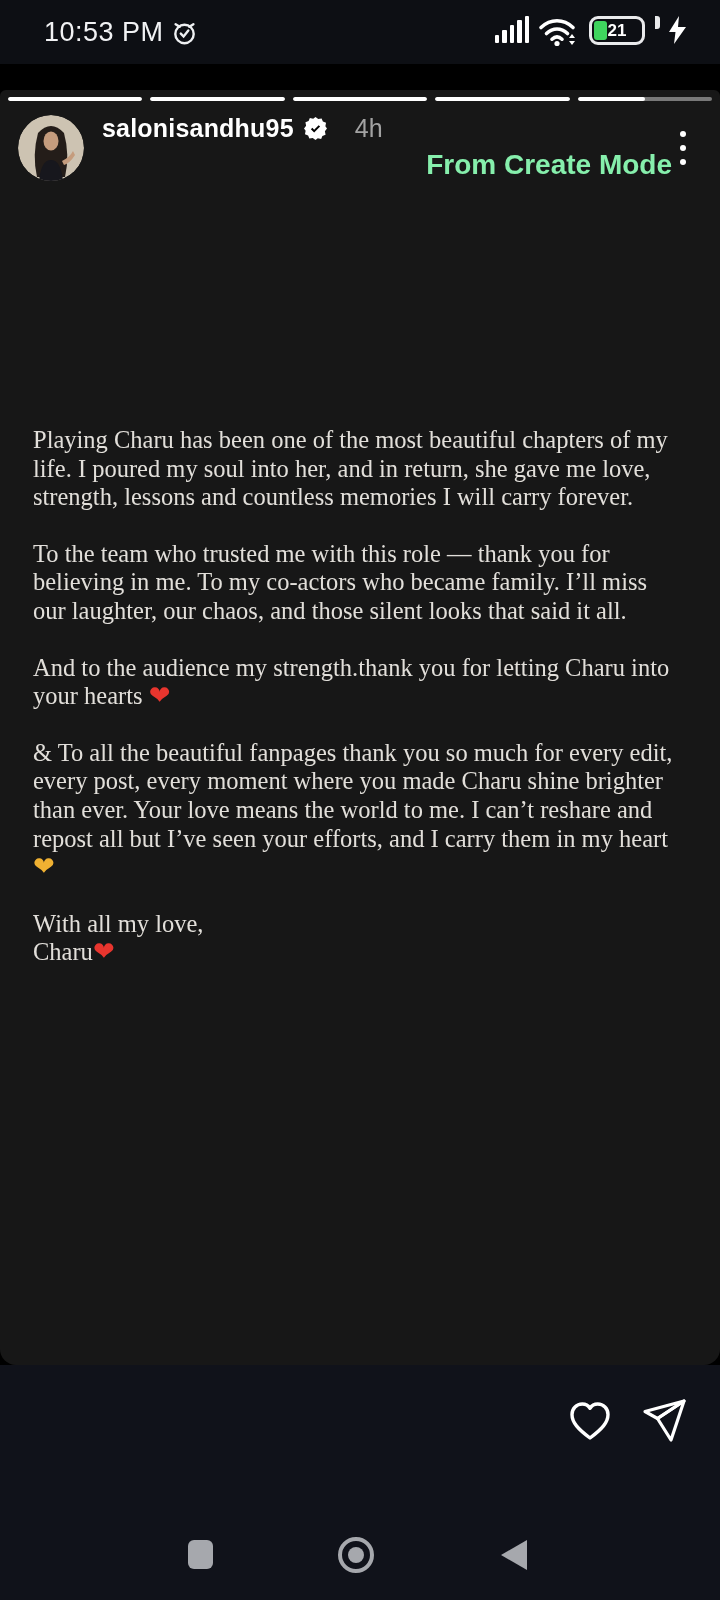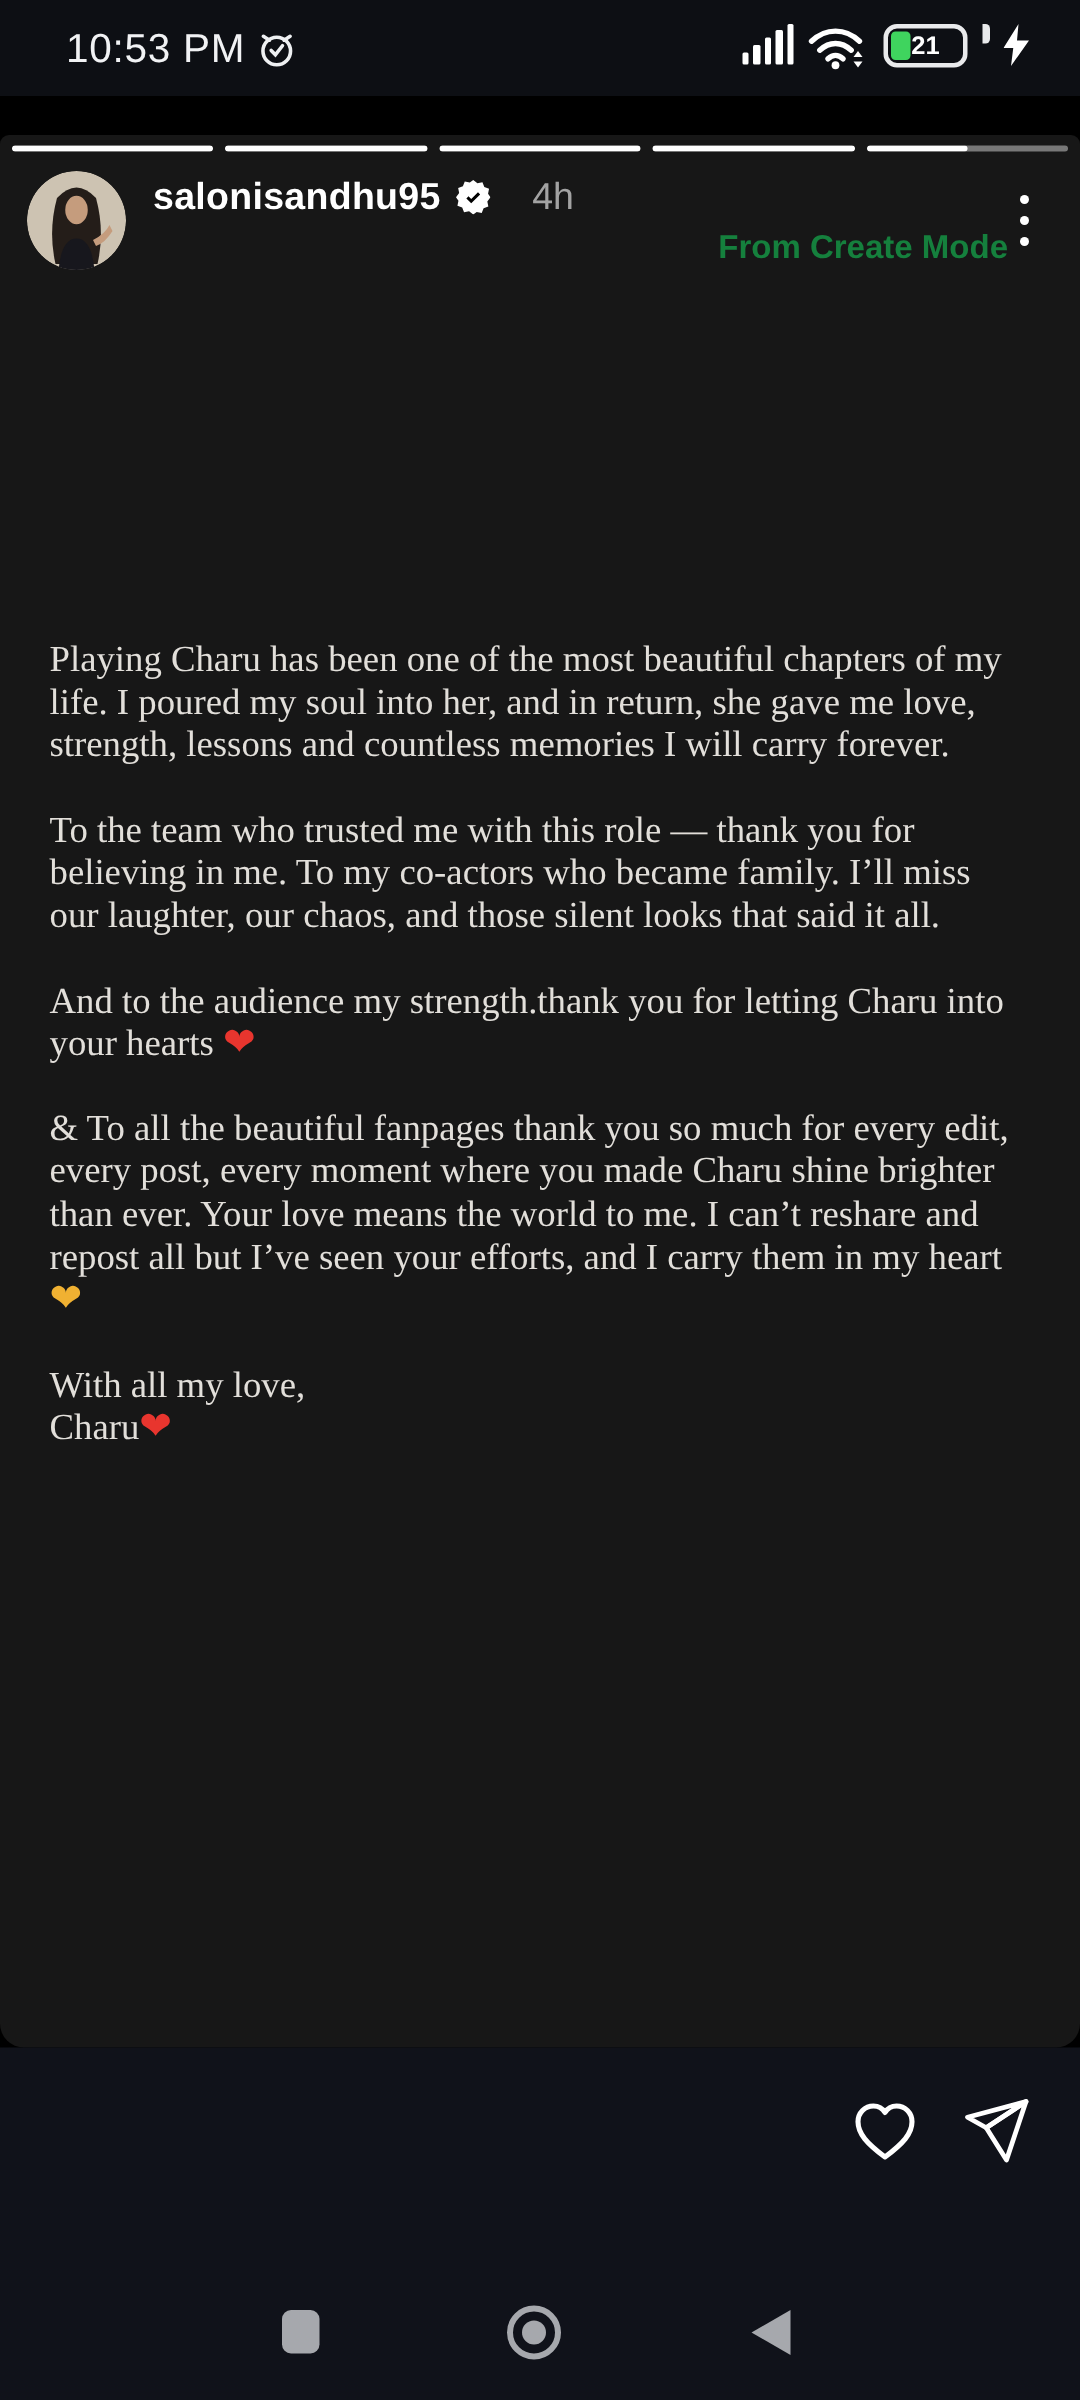--- a/index.html
+++ b/index.html
@@ -43,21 +43,21 @@
 
   .story-header {
     position:absolute; top:24px; left:18px; right:26px;
     display:flex; align-items:center;text-align:right;
   }
   .avatar { width:66px; height:66px; border-radius:50%; overflow:hidden; flex:0 0 66px; }
   .hdr-text { margin-left:18px; flex:1; }
   .hdr-row1 { display:flex; align-items:center; gap:10px; }
   .username { color:#fff; font-size:25px; font-weight:700; letter-spacing:.2px; }
   .timestamp { color:#a3a3a3; font-size:25px; font-weight:400; margin-left:18px; }
-  .subtitle { color:#15803d; font-size:22px; font-weight:700; margin-top:6px; }
+  .subtitle { color:#86efac; font-size:28px; font-weight:700; margin-top:6px; }
   .kebab { display:flex; flex-direction:column; gap:8px; padding:6px 8px; }
   .kebab i { width:6px; height:6px; background:#fff; border-radius:50%; }
 
   
   .story-text {
     position:absolute; top:336px; left:33px; width:648px;
     font-family:"Liberation Serif", serif;
     font-size:24.5px; line-height:28.6px; color:#e2dfda;
   }
   .story-text p { margin:0 0 28px 0; white-space:pre-line; }

